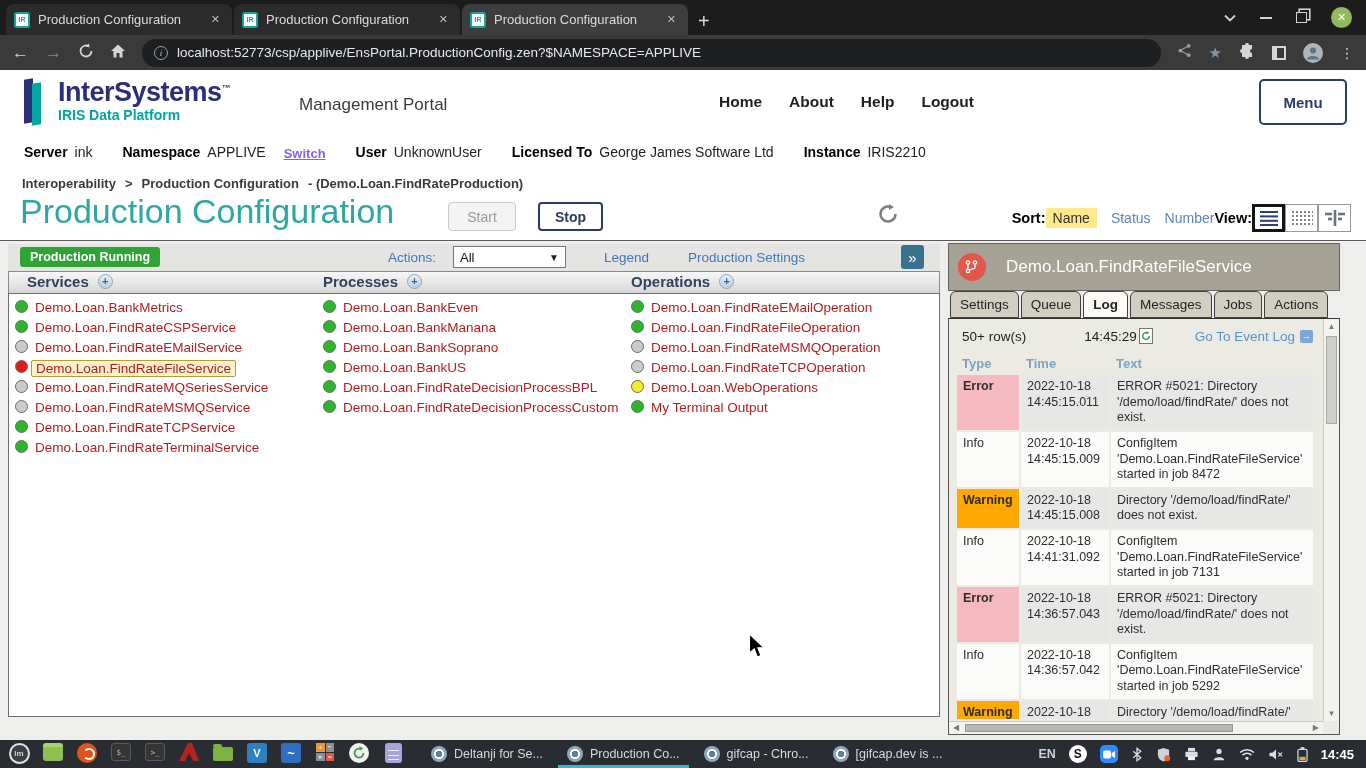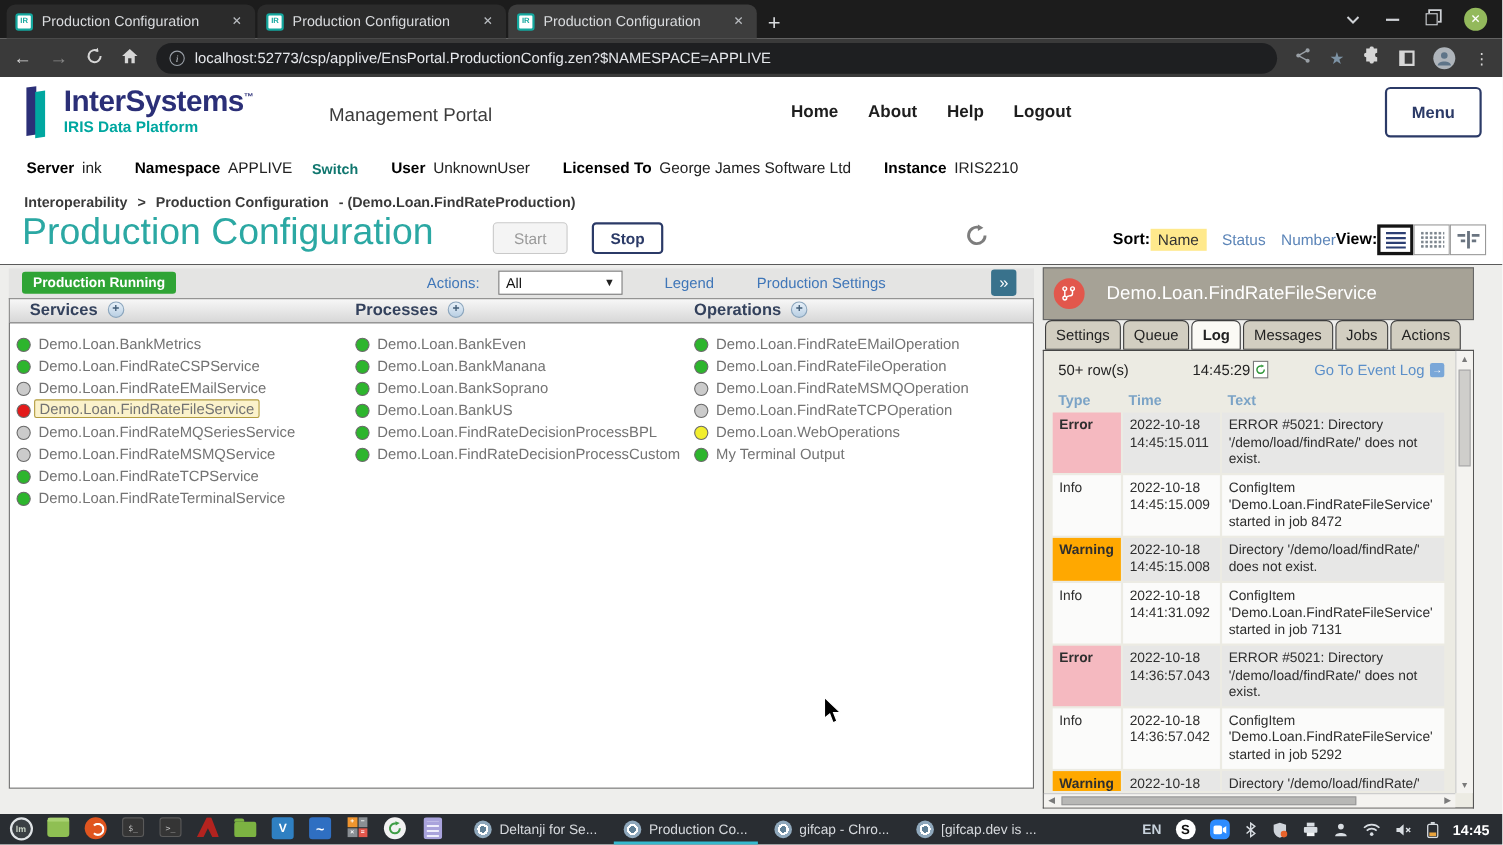--- a/index.html
+++ b/index.html
@@ -45,21 +45,21 @@
   .brand{font-size:27px;font-weight:bold;color:#2b2f77;letter-spacing:-0.5px}
   .brand sup{font-size:9px}
   .brand-sub{font-size:14px;font-weight:bold;color:#00a7a0;margin-top:2px}
   .app-title{position:absolute;left:299px;top:25px;font-size:17px;color:#3c3c3c}
   .portal-nav{position:absolute;left:719px;top:23px;display:flex;gap:27px;font-weight:bold;font-size:15.5px;color:#1e1e1e}
   .menu-btn{position:absolute;right:19px;top:9px;width:88px;height:46px;border:2px solid #2b3a67;border-radius:5px;color:#2b3a67;font-weight:bold;font-size:15px;display:flex;align-items:center;justify-content:center;background:#fff}
 
   .info-bar{position:absolute;top:133px;left:0;right:0;height:37px;display:flex;align-items:center;padding-left:24px;font-size:14px;background:#fff}
   .ib-label{font-weight:bold;color:#000;margin-right:7px}
   .ib-value{color:#222;margin-right:30px}
-  .ib-link{color:#0f766e;font-weight:bold;font-size:13px;margin:4px 30px 0 -12px}
+  .ib-link{color:#8b5cf6;font-weight:bold;font-size:13px;text-decoration:underline;margin:4px 30px 0 -12px}
 
   .breadcrumb{position:absolute;top:176px;left:22px;display:flex;gap:9px;font-size:13px;font-weight:600;color:#3a3a3a}
 
   .page-title{position:absolute;top:192px;left:20px;font-size:34px;color:#2ba8a3}
   .btn{position:absolute;height:29px;border-radius:4px;font-size:14px;display:flex;align-items:center;justify-content:center}
   .btn-start{left:448px;top:202px;width:68px;background:#f4f4f4;border:1px solid #c9c9c9;color:#9a9a9a}
   .btn-stop{left:538px;top:202px;width:65px;background:#fff;border:2px solid #2b3a67;color:#2b3a67;font-weight:bold}
   .spinner{position:absolute;left:877px;top:203px}
 
   .sortbar{position:absolute;top:203px;right:15px;height:30px;display:flex;align-items:center;}
@@ -83,21 +83,21 @@
   .rb-legend{left:596px}
   .rb-settings{left:680px}
   .rb-expand{position:absolute;left:893px;top:1px;width:23px;height:24px;background:#39728c;border-radius:3px;color:#fff;font-size:15px;display:flex;align-items:center;justify-content:center}
 
   
   .col-head-row{position:absolute;top:271px;left:8px;width:932px;height:22px;background:linear-gradient(#f7f7f7,#d7d7d7);border:1px solid #8a8a8a;border-bottom:none}
   .col-h{position:absolute;top:1px;display:flex;align-items:center;gap:9px;font-size:15px;font-weight:bold;color:#33415c}
   .plus-btn{width:15px;height:15px;border-radius:50%;background:linear-gradient(#e7f0f8,#b9cfe3);border:1px solid #8aa5bd;color:#44607a;font-size:11px;font-weight:bold;display:flex;align-items:center;justify-content:center;line-height:1}
   .list-box{position:absolute;top:293px;left:8px;width:932px;height:424px;background:#fff;border:1px solid #6e6e6e}
   .col{position:absolute;top:6px}
-  .item{display:flex;align-items:flex-end;height:20px;gap:7px;font-size:13.5px;color:#737373}
+  .item{display:flex;align-items:flex-start;height:20px;gap:7px;font-size:13.5px;color:#b91c1c}
   .dot{width:13px;height:13px;border-radius:50%;border:1px solid #6a6a6a;flex:0 0 13px}
   .dot.green{background:#2db52d}.dot.gray{background:#cbcbcb}.dot.red{background:#e31b1b}.dot.yellow{background:#f2ee2e}
   .item-label.sel{background:#fbf2cb;border:1px solid #b29b3f;border-radius:2px;padding:0 4px;margin-left:-4px}
 
   
   .panel{position:absolute;left:948px;top:243px;width:392px;height:492px}
   .p-head{position:absolute;top:0;left:0;right:0;height:48px;background:#a6a296;border:1px solid #666;display:flex;align-items:center;gap:20px;padding-left:9px}
   .p-icon{width:28px;height:28px;border-radius:50%;background:#e2574c;display:flex;align-items:center;justify-content:center}
   .p-title{color:#fff;font-size:17px}
   .p-tabs{position:absolute;top:48px;left:2px;display:flex}

